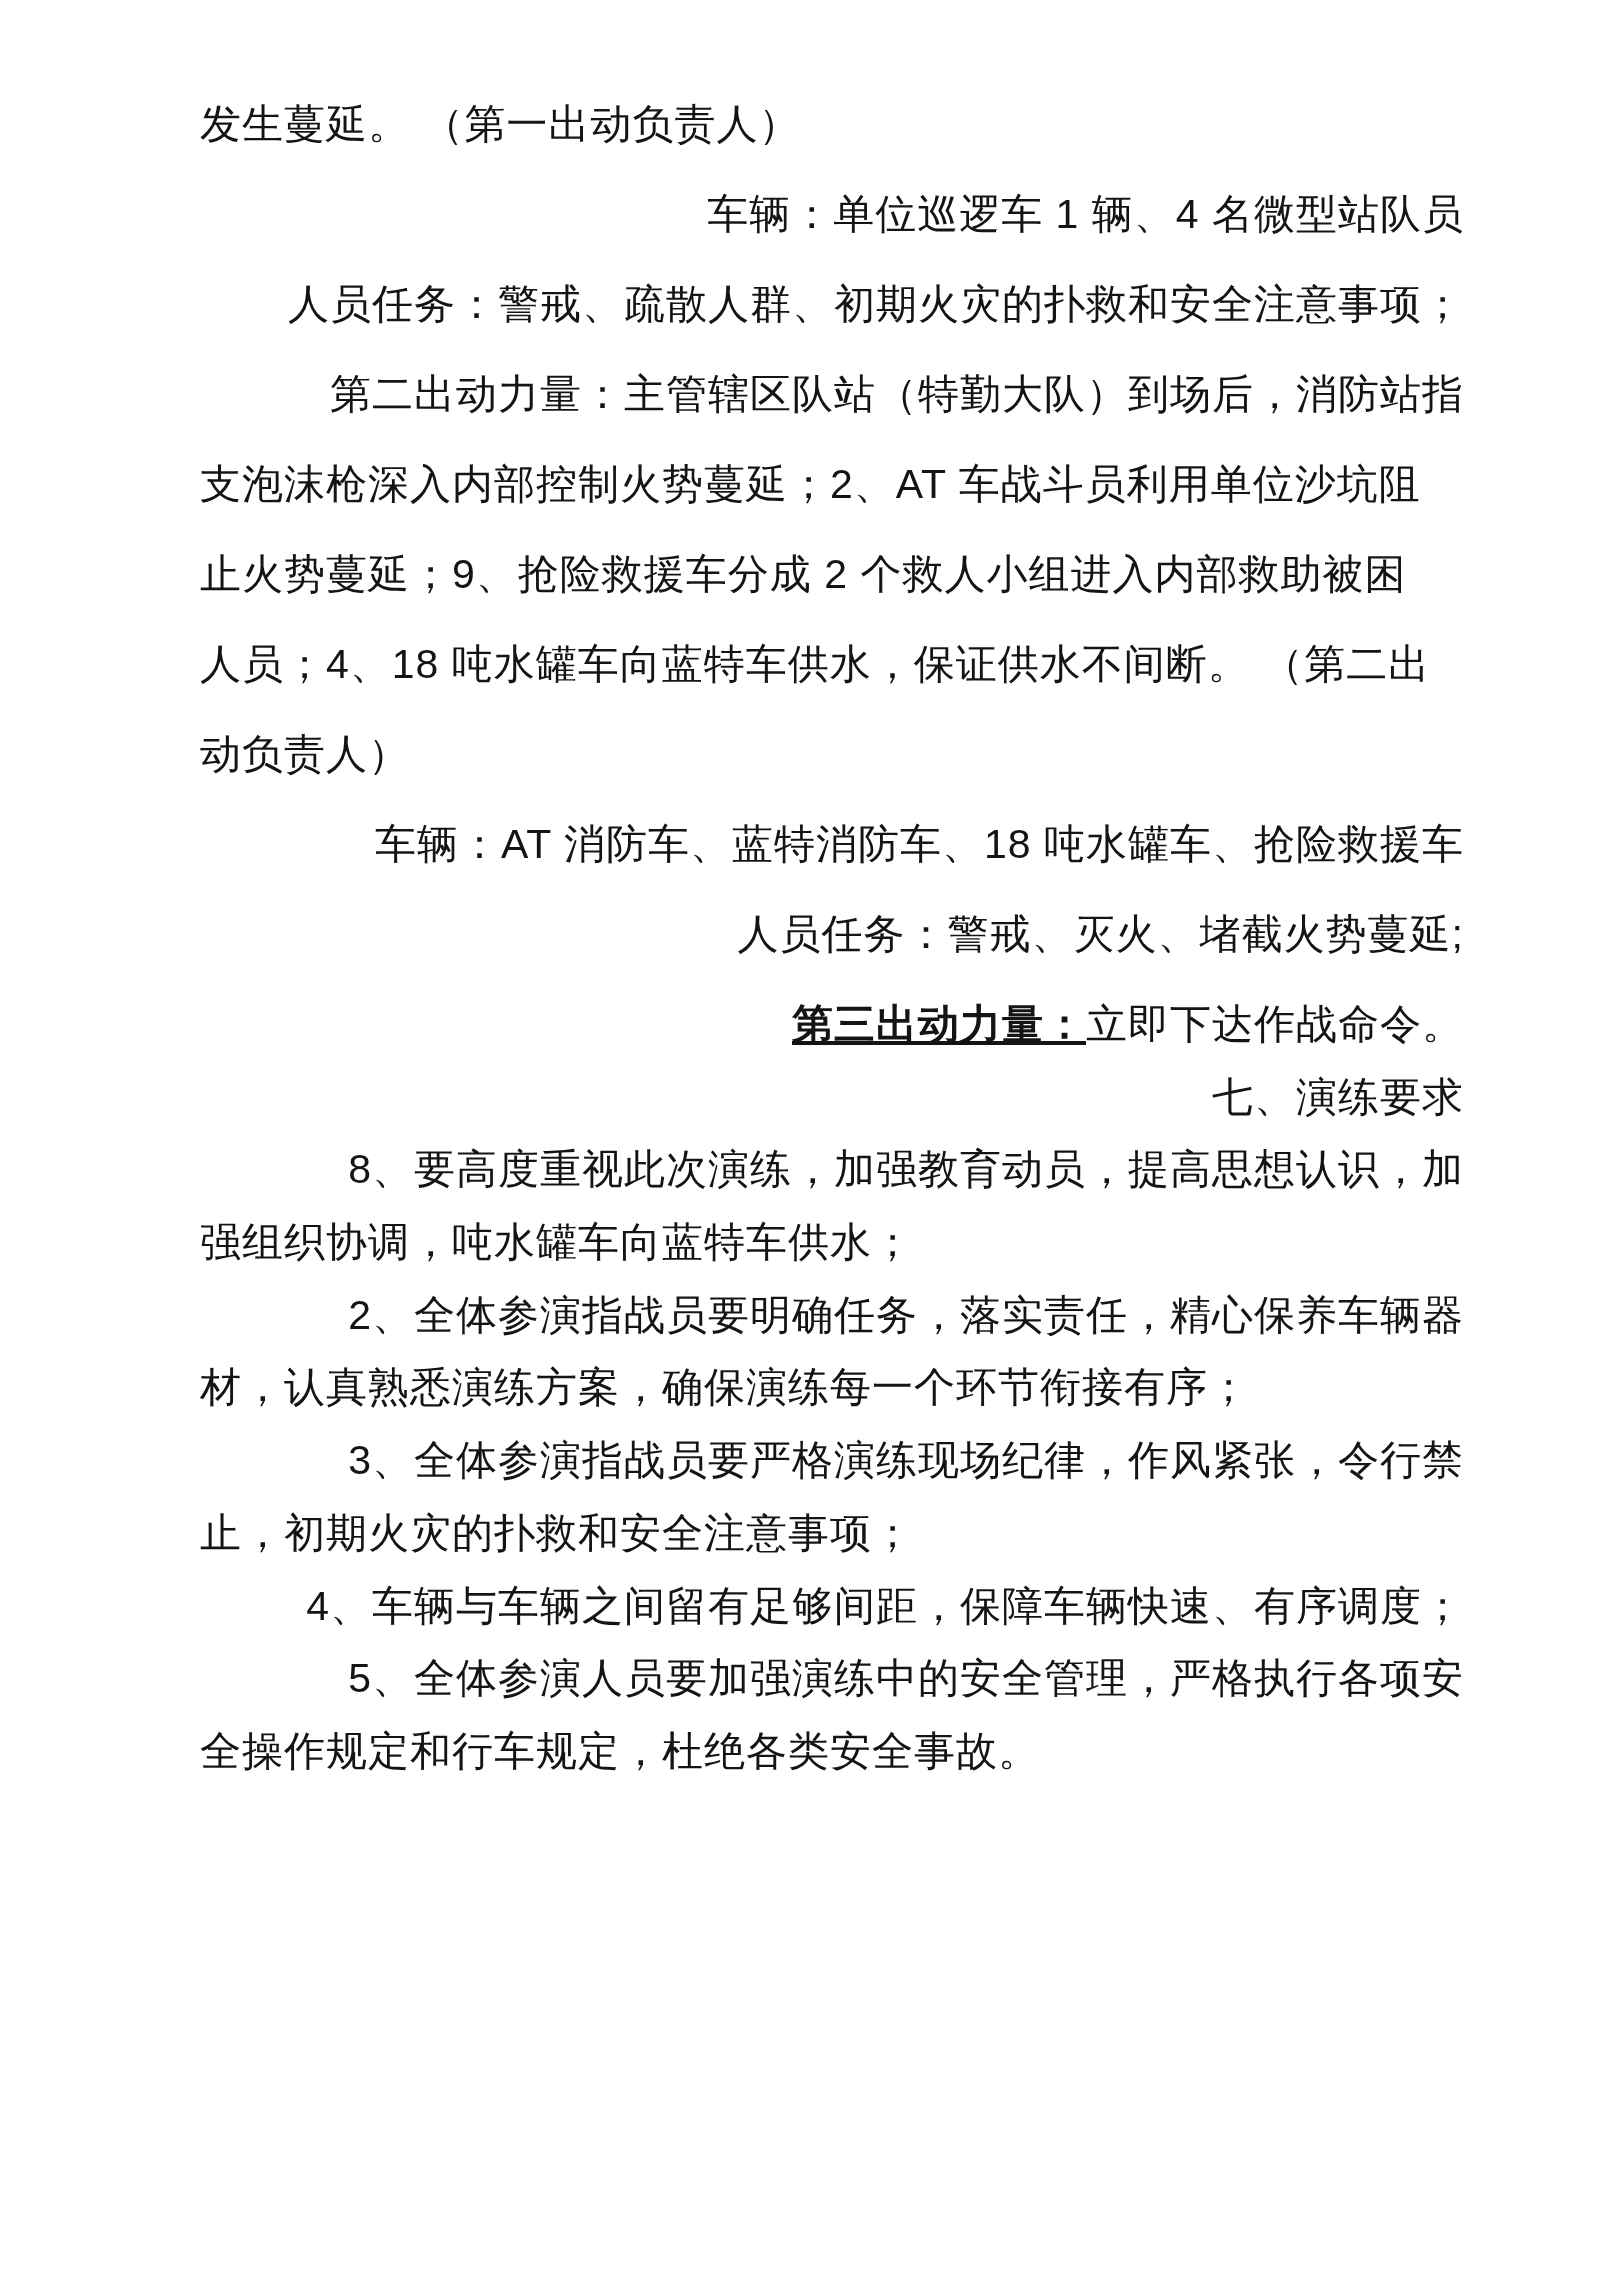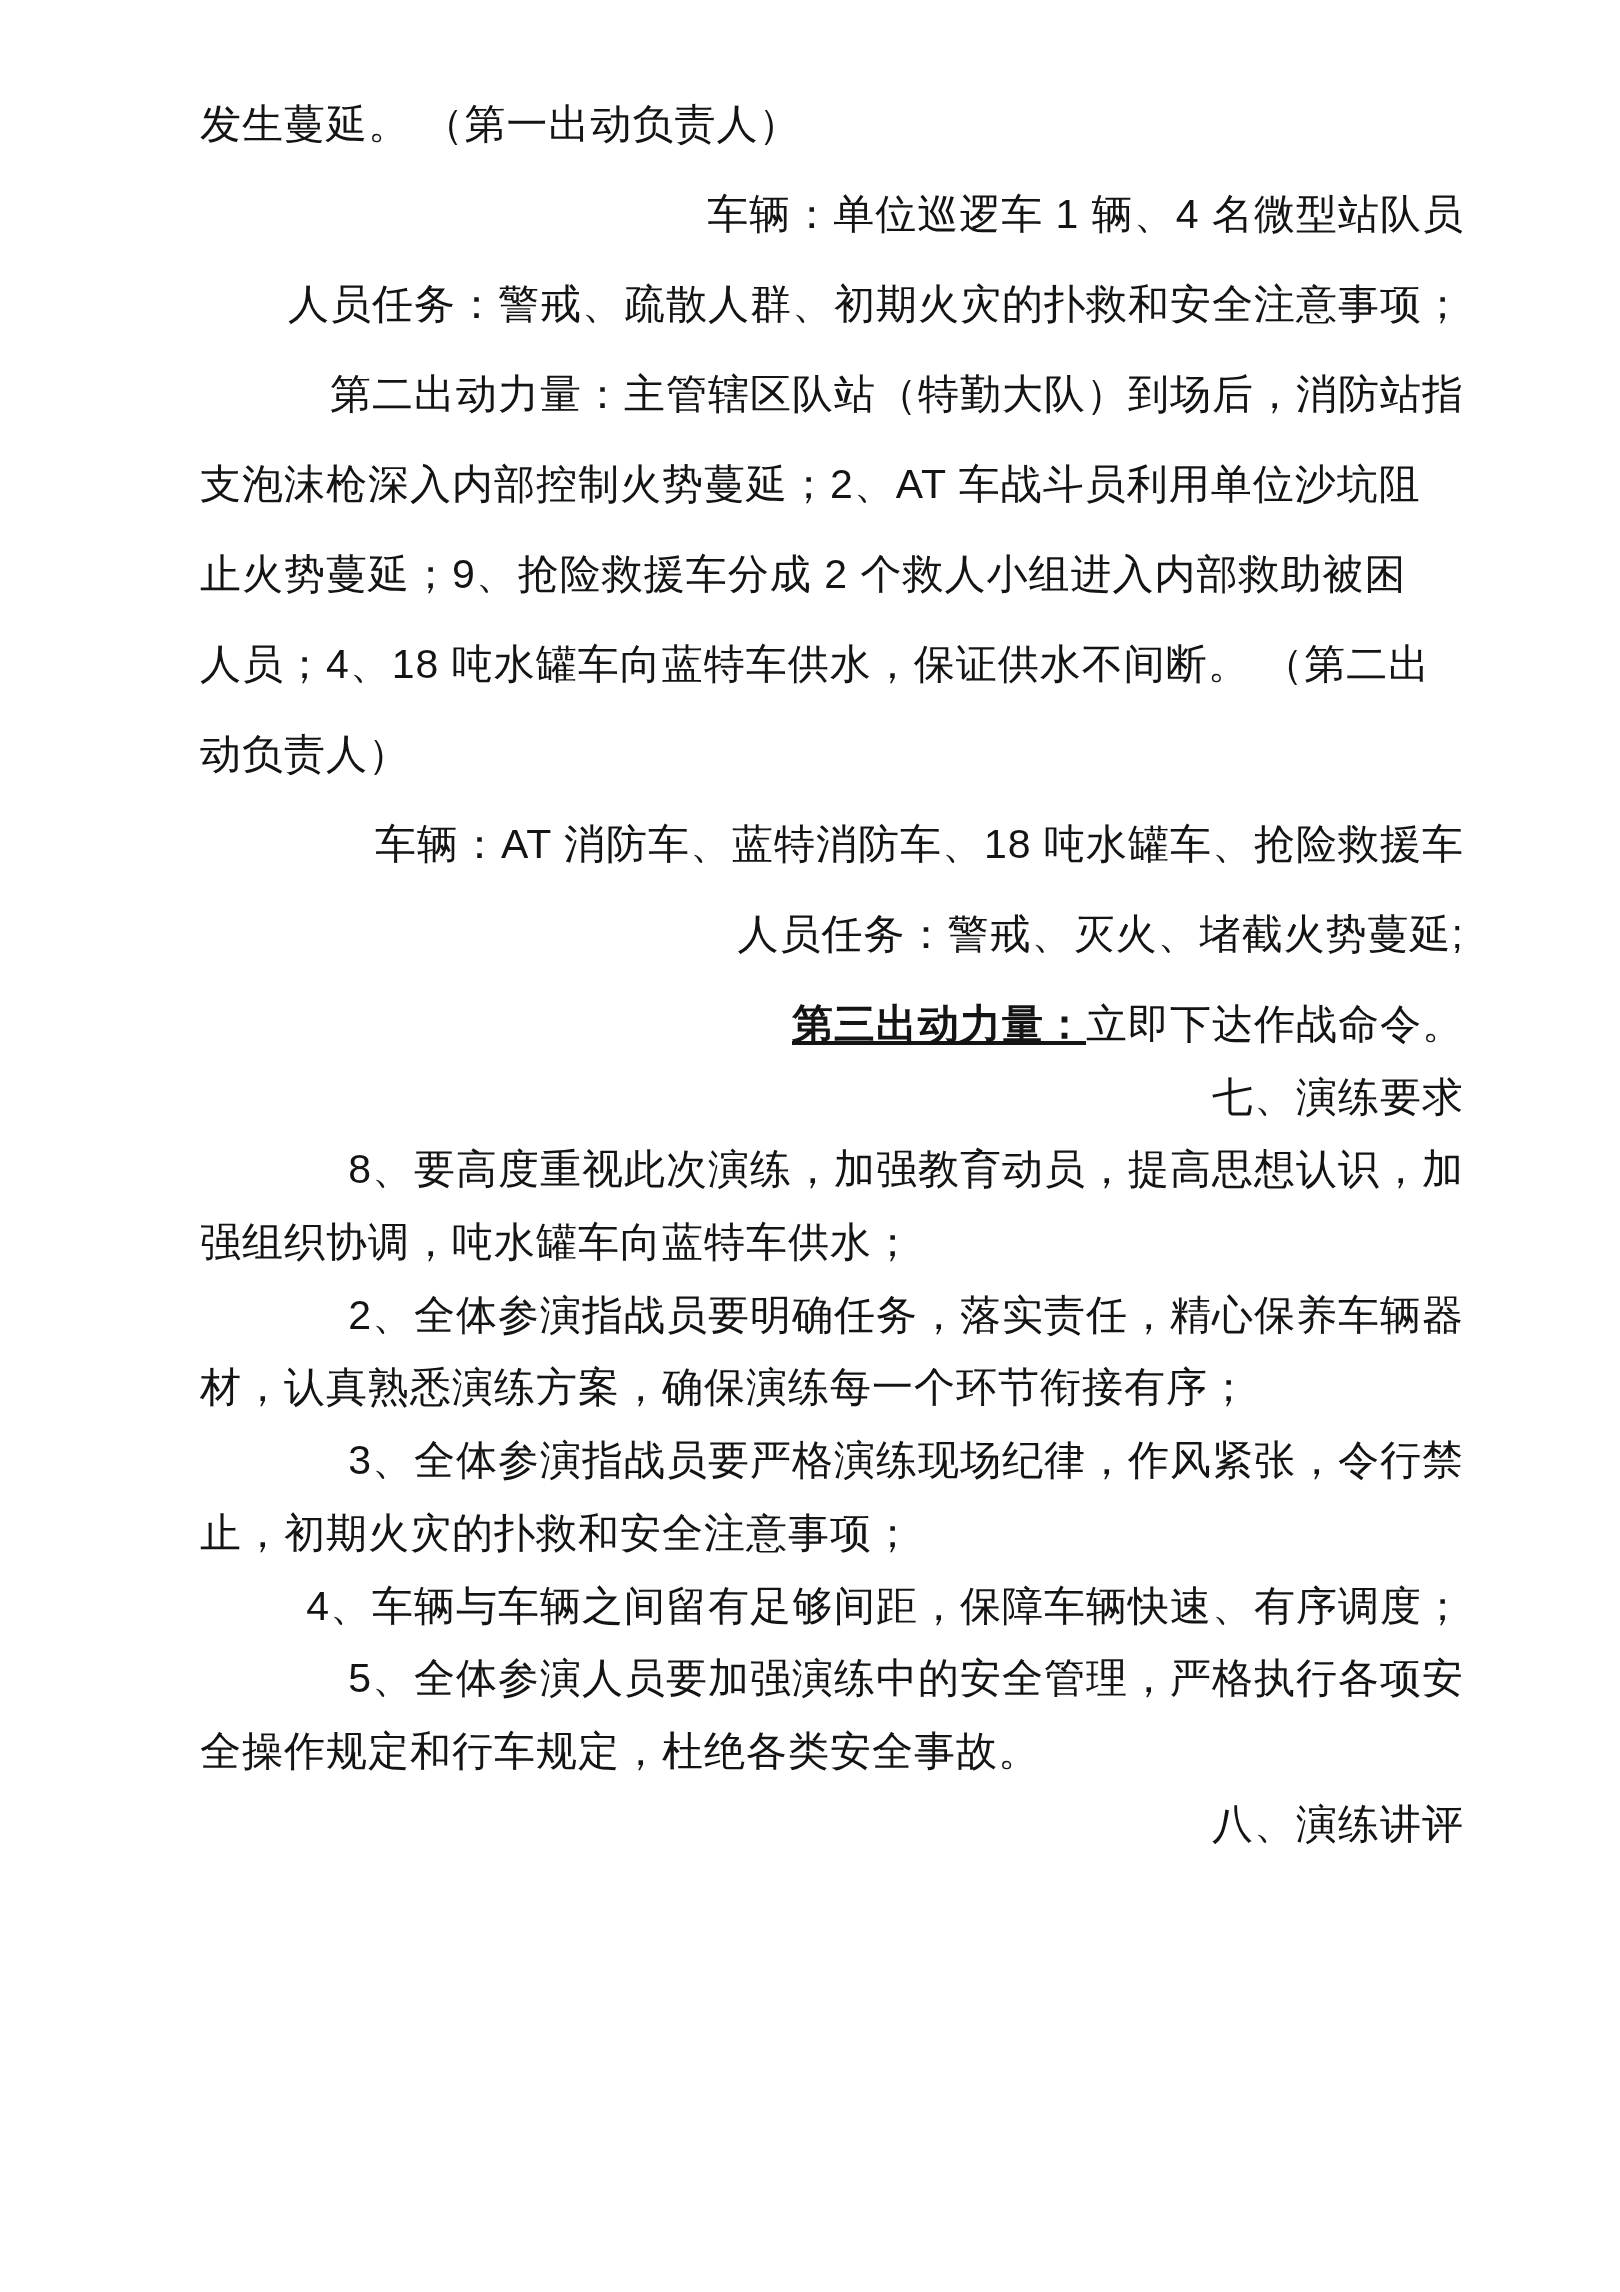--- a/index.html
+++ b/index.html
@@ -62,16 +62,15 @@
       <div class="line indent sp-narrow"><span class="run">七、演练要求</span></div>
       <div class="line indent sp-narrow"><span class="run">8、要高度重视此次演练，加强教育动员，提高思想认识，加</span></div>
       <div class="line sp-narrow"><span class="run">强组织协调，吨水罐车向蓝特车供水；</span></div>
       <div class="line indent sp-narrow"><span class="run">2、全体参演指战员要明确任务，落实责任，精心保养车辆器</span></div>
       <div class="line sp-narrow"><span class="run">材，认真熟悉演练方案，确保演练每一个环节衔接有序；</span></div>
       <div class="line indent sp-narrow"><span class="run">3、全体参演指战员要严格演练现场纪律，作风紧张，令行禁</span></div>
       <div class="line sp-narrow"><span class="run">止，初期火灾的扑救和安全注意事项；</span></div>
       <div class="line indent sp-narrow"><span class="run">4、车辆与车辆之间留有足够间距，保障车辆快速、有序调度；</span></div>
       <div class="line indent sp-narrow"><span class="run">5、全体参演人员要加强演练中的安全管理，严格执行各项安</span></div>
       <div class="line sp-narrow"><span class="run">全操作规定和行车规定，杜绝各类安全事故。</span></div>
-      <div class="line indent sp-narrow"><span class="run">八、演练讲评</span></div>
     </div>
 </div>
 
 
 </body></html>

